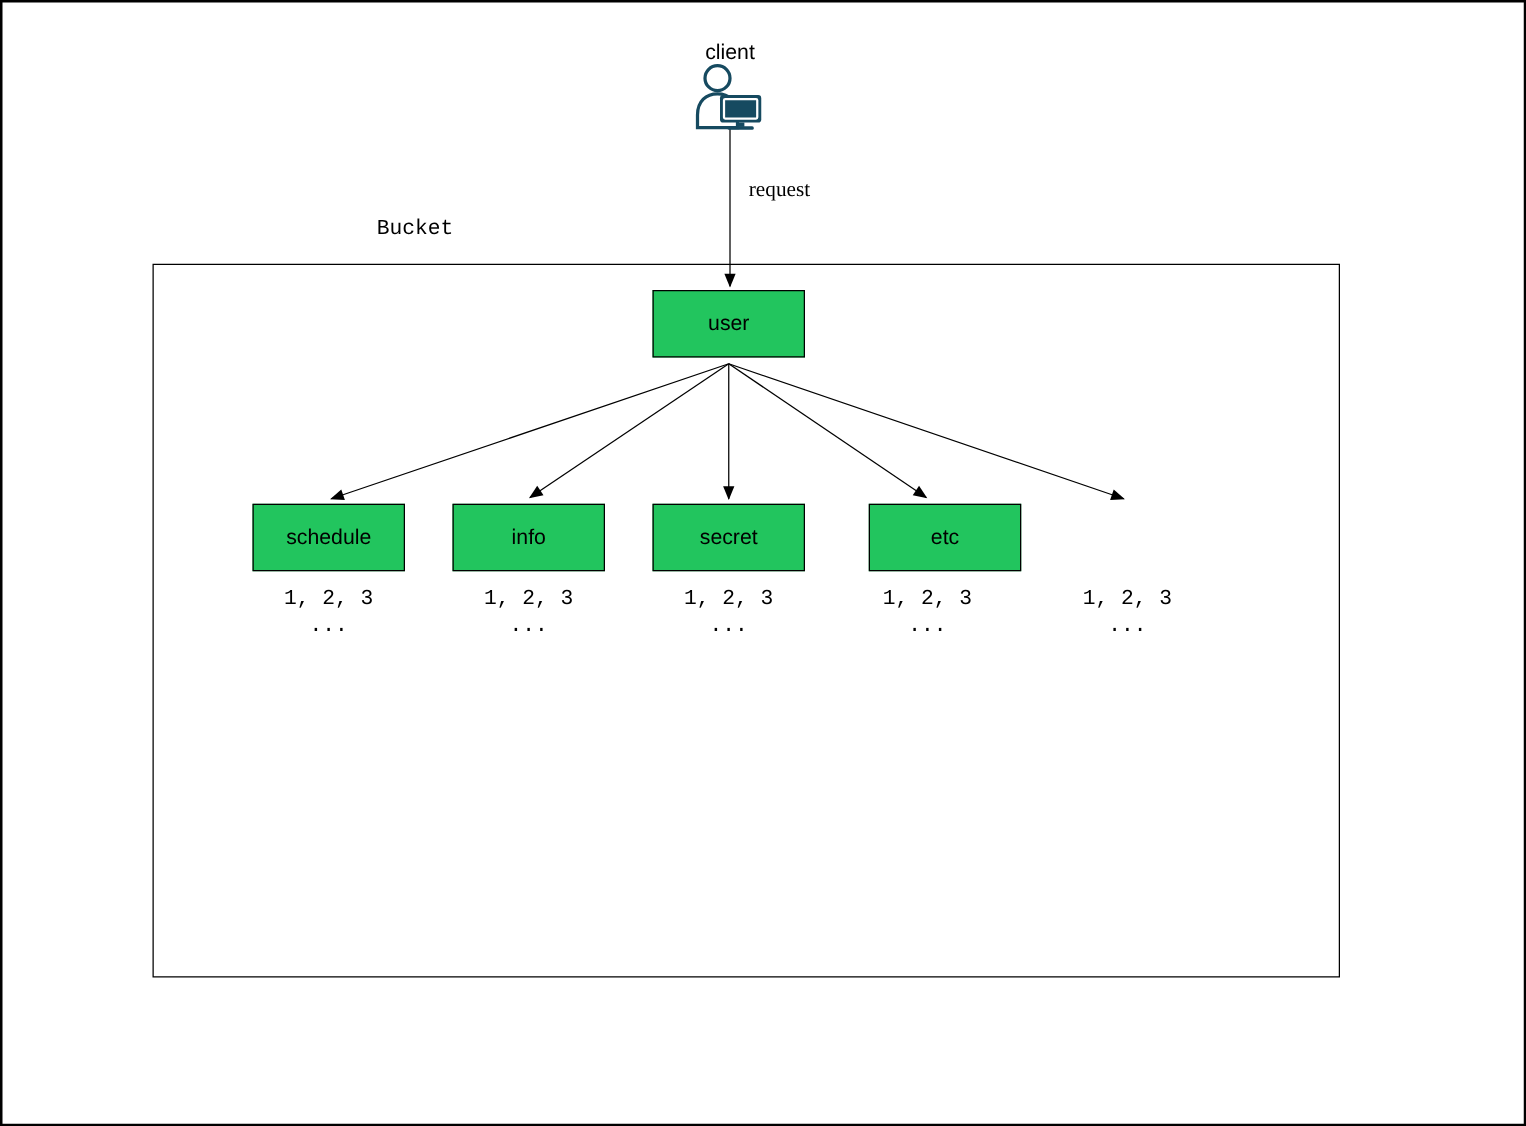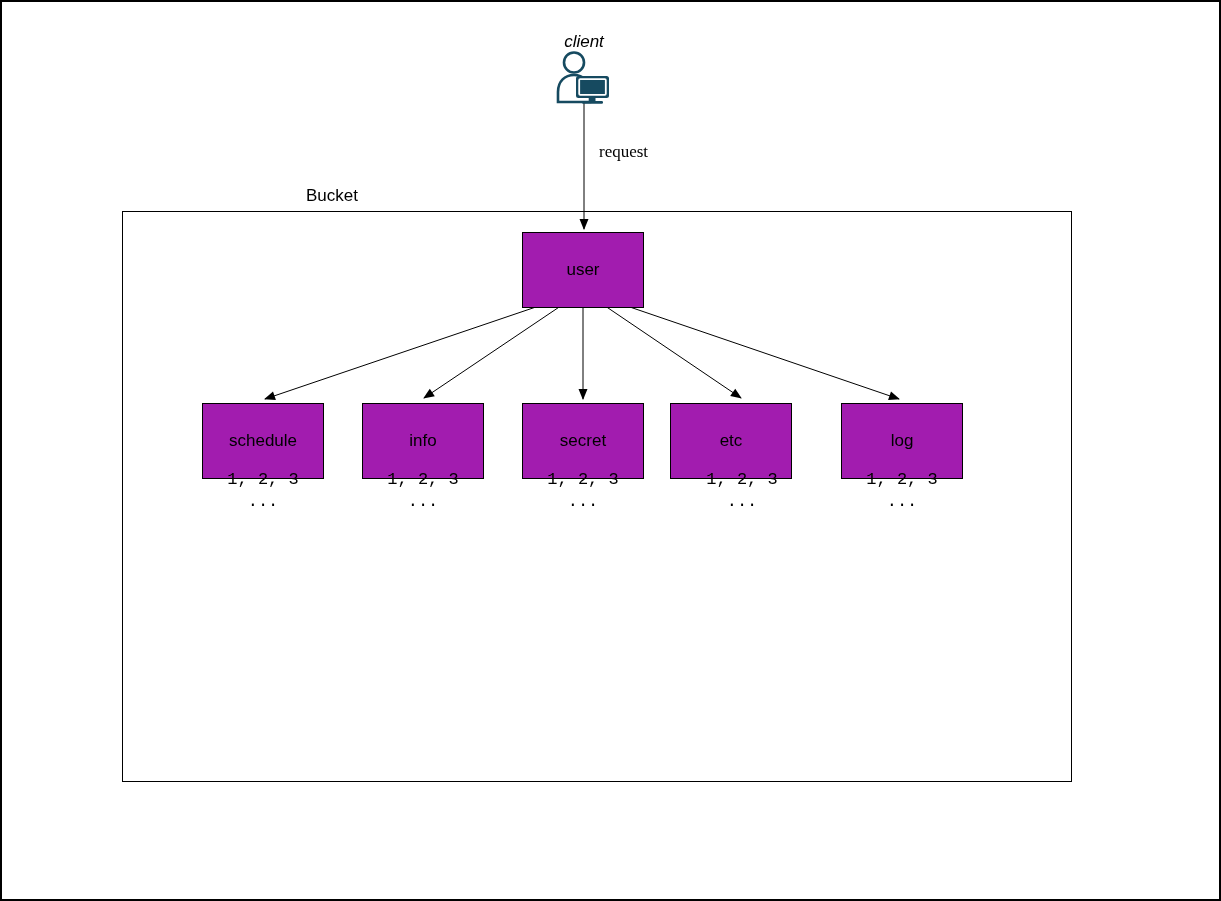--- a/index.html
+++ b/index.html
@@ -16,22 +16,22 @@
   svg.edges { position: absolute; left: 0; top: 0; width: 1221px; height: 901px; }
   .label {
     position: absolute;
     font-size: 17px;
     line-height: 20px;
     white-space: nowrap;
   }
   .centered { text-align: center; }
   .node {
     position: absolute;
-    width: 122px; height: 76px;
-    background: #a21caf;
+    width: 122px; height: 54px;
+    background: #22c55e;
     border: 1px solid #000000;
     box-sizing: border-box;
     display: flex;
     align-items: center;
     justify-content: center;
     font-size: 17px;
   }
   .bucket {
     position: absolute;
     left: 120px; top: 209px;
@@ -57,49 +57,48 @@
     <g stroke="#000" stroke-width="1" fill="none">
       <line x1="582" y1="101" x2="582" y2="227" marker-end="url(#arrow)"></line>
       <line x1="581" y1="289" x2="263" y2="397" marker-end="url(#arrow)"></line>
       <line x1="581" y1="289" x2="422" y2="396" marker-end="url(#arrow)"></line>
       <line x1="581" y1="289" x2="581" y2="397" marker-end="url(#arrow)"></line>
       <line x1="581" y1="289" x2="739" y2="396" marker-end="url(#arrow)"></line>
       <line x1="581" y1="289" x2="897" y2="397" marker-end="url(#arrow)"></line>
     </g>
   </svg>
 
-  <div class="label centered" style="left:530px; top:30px; width:104px;font-style:italic;">client</div>
+  <div class="label centered" style="left:530px; top:30px; width:104px;">client</div>
 
   <svg class="client-icon" viewBox="0 0 54 54">
 
     <circle cx="18" cy="12.5" r="10" fill="#ffffff" stroke="#164a60" stroke-width="2.6"></circle>
 
     <path d="M2,52 L2,42 C2,31 9,25 18,25 C27,25 34,31 34,42 L34,52 Z" fill="#ffffff" stroke="#164a60" stroke-width="2.6"></path>
 
     <rect x="20" y="26" width="33" height="22" rx="2.5" fill="#164a60"></rect>
 
     <rect x="23.2" y="29.2" width="26.6" height="15.6" rx="1" fill="#164a60" stroke="#ffffff" stroke-width="1.8"></rect>
 
     <rect x="33.5" y="48" width="6" height="3.5" fill="#164a60"></rect>
 
     <rect x="26" y="51" width="21" height="2.8" rx="1.2" fill="#164a60"></rect>
   </svg>
 
   <div class="label" style="left:597px; top:140px;font-family:Liberation Serif, serif;">request</div>
 
-  <div class="label centered" style="left:280px; top:184px; width:100px;">Bucket</div>
+  <div class="label centered" style="left:280px; top:172px; width:100px;font-family:Liberation Mono, monospace;">Bucket</div>
   <div class="bucket"></div>
 
   <div class="node" style="left:520px; top:230px; width:122px;">user</div>
 
   <div class="node" style="left:200px; top:401px;">schedule</div>
   <div class="node" style="left:520px; top:401px;">secret</div>
   <div class="node" style="left:360px; top:401px;">info</div>
-  <div class="node" style="left:668px; top:401px;">etc</div>
-  <div class="node" style="left:839px; top:401px;">log</div>
+  <div class="node" style="left:693px; top:401px;">etc</div>
 
   <div class="label centered sub" style="left:200px; top:468px;">1, 2, 3</div>
   <div class="label centered sub" style="left:200px; top:490px;">...</div>
 
   <div class="label centered sub" style="left:360px; top:468px;">1, 2, 3</div>
   <div class="label centered sub" style="left:360px; top:490px;">...</div>
 
   <div class="label centered sub" style="left:520px; top:468px;">1, 2, 3</div>
   <div class="label centered sub" style="left:520px; top:490px;">...</div>
 

